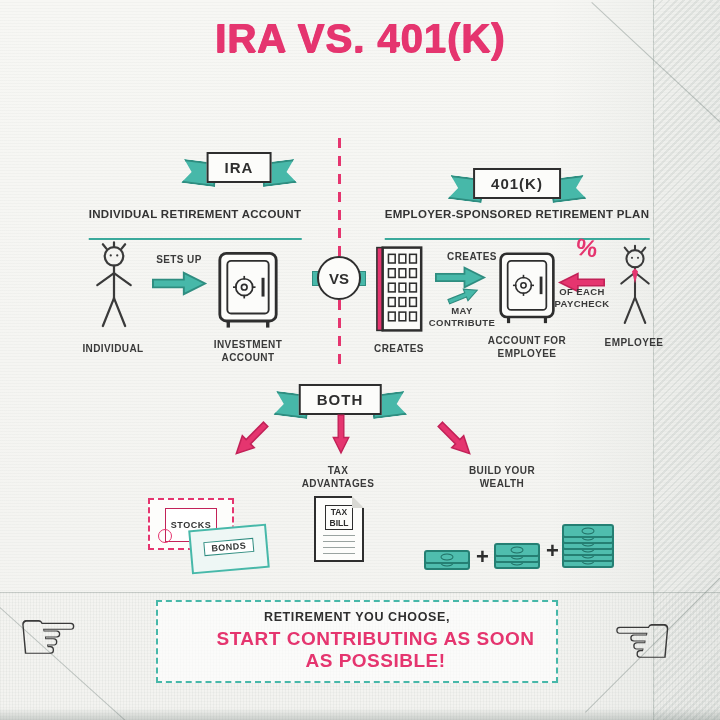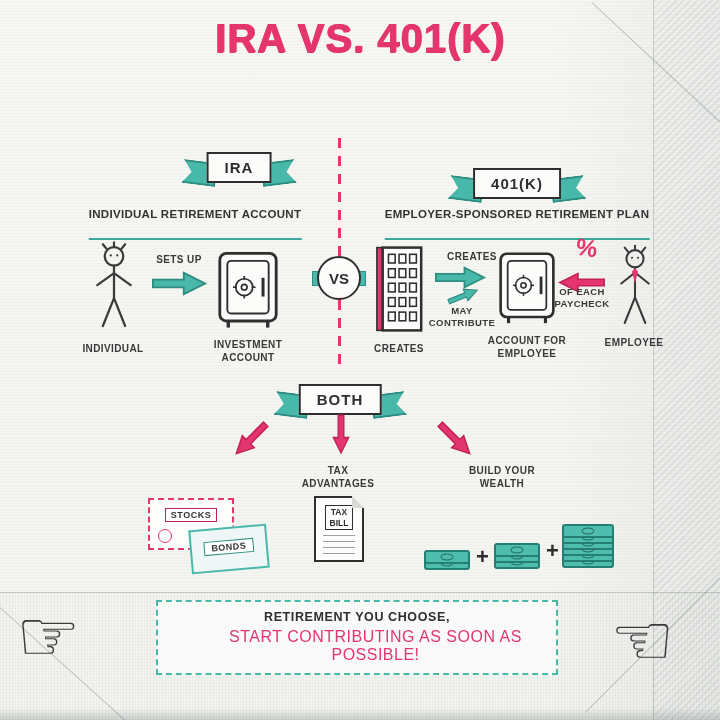--- a/index.html
+++ b/index.html
@@ -57,21 +57,21 @@
   .icon-abs{position:absolute;z-index:2;}
   .arrow-teal path{fill:#47b8a9;stroke:#2f8d80;stroke-width:2;}
   .arrow-pink path{fill:#e5356f;stroke:#c22258;stroke-width:2;}
 
   .pct{position:absolute;color:#e5356f;font-size:24px;font-weight:800;transform:rotate(8deg);z-index:2;}
 
   
   .stocks-cert{position:absolute;left:148px;top:498px;width:86px;height:52px;background:#fdfdfb;
     border:2px dashed #e5356f;box-sizing:border-box;z-index:2;}
   .stocks-cert .tag{margin:8px auto 0;width:fit-content;border:1.5px solid #c22258;color:#333;
-    font-size:9px;font-weight:700;padding:1px 5px;letter-spacing:.5px;background:#fff;}
+    font-size:9px;font-weight:700;padding:11px 5px;letter-spacing:.5px;background:#fff;}
   .stocks-cert .seal{position:absolute;left:8px;bottom:5px;width:12px;height:12px;border:1.5px solid #e5356f;border-radius:50%;}
   .stocks-cert .scribble{position:absolute;right:7px;bottom:8px;width:34px;height:8px;
     background:repeating-linear-gradient(0deg,#d58aa5 0 1.5px,transparent 1.5px 5px);}
   .bonds-cert{position:absolute;left:190px;top:527px;width:78px;height:44px;background:#eef7f5;
     border:2px solid #47b8a9;box-sizing:border-box;transform:rotate(-5deg);z-index:3;}
   .bonds-cert .tag{margin:11px auto 0;width:fit-content;border:1.5px solid #2f8d80;color:#333;
     font-size:9px;font-weight:700;padding:1px 6px;letter-spacing:.5px;background:#fff;}
 
   
   .taxbill{position:absolute;left:314px;top:496px;width:50px;height:66px;background:#fdfdfb;
@@ -96,21 +96,21 @@
   .money-stack .bill:nth-child(4){z-index:4;}
   .money-stack .bill:nth-child(5){z-index:3;}
   .money-stack .bill:nth-child(6){z-index:2;}
   .s3 .bill{width:52px;}
   .plus{position:absolute;font-size:22px;font-weight:800;color:#2e2e2e;z-index:2;}
 
   
   .footer-box{position:absolute;left:357px;top:600px;transform:translateX(-50%);width:402px;box-sizing:border-box;
     border:2.5px dashed #47b8a9;background:rgba(255,255,255,.65);text-align:center;padding:8px 6px 9px;z-index:3;}
   .footer-line1{font-size:12.5px;font-weight:700;color:#2e2e2e;letter-spacing:.6px;}
-  .footer-line2{margin-top:4px;font-size:16px;font-weight:400;color:#e5356f;letter-spacing:.5px;margin-left:37px;}
+  .footer-line2{margin-top:4px;font-size:19px;font-weight:700;color:#e5356f;letter-spacing:.5px;margin-left:37px;}
   .hand{position:absolute;font-size:72px;color:#3a3a3a;line-height:1;z-index:3;font-family:"DejaVu Sans",sans-serif;}
   .hand-left{left:16px;top:600px;}
   .hand-right{left:610px;top:604px;}
   .brand{position:absolute;left:0;top:680px;width:100%;text-align:center;z-index:3;
     font-family:"Liberation Serif",serif;font-size:17px;color:#2e2e2e;letter-spacing:.5px;}
 </style>
 </head>
 <body>
 
 <div class="napkin">

